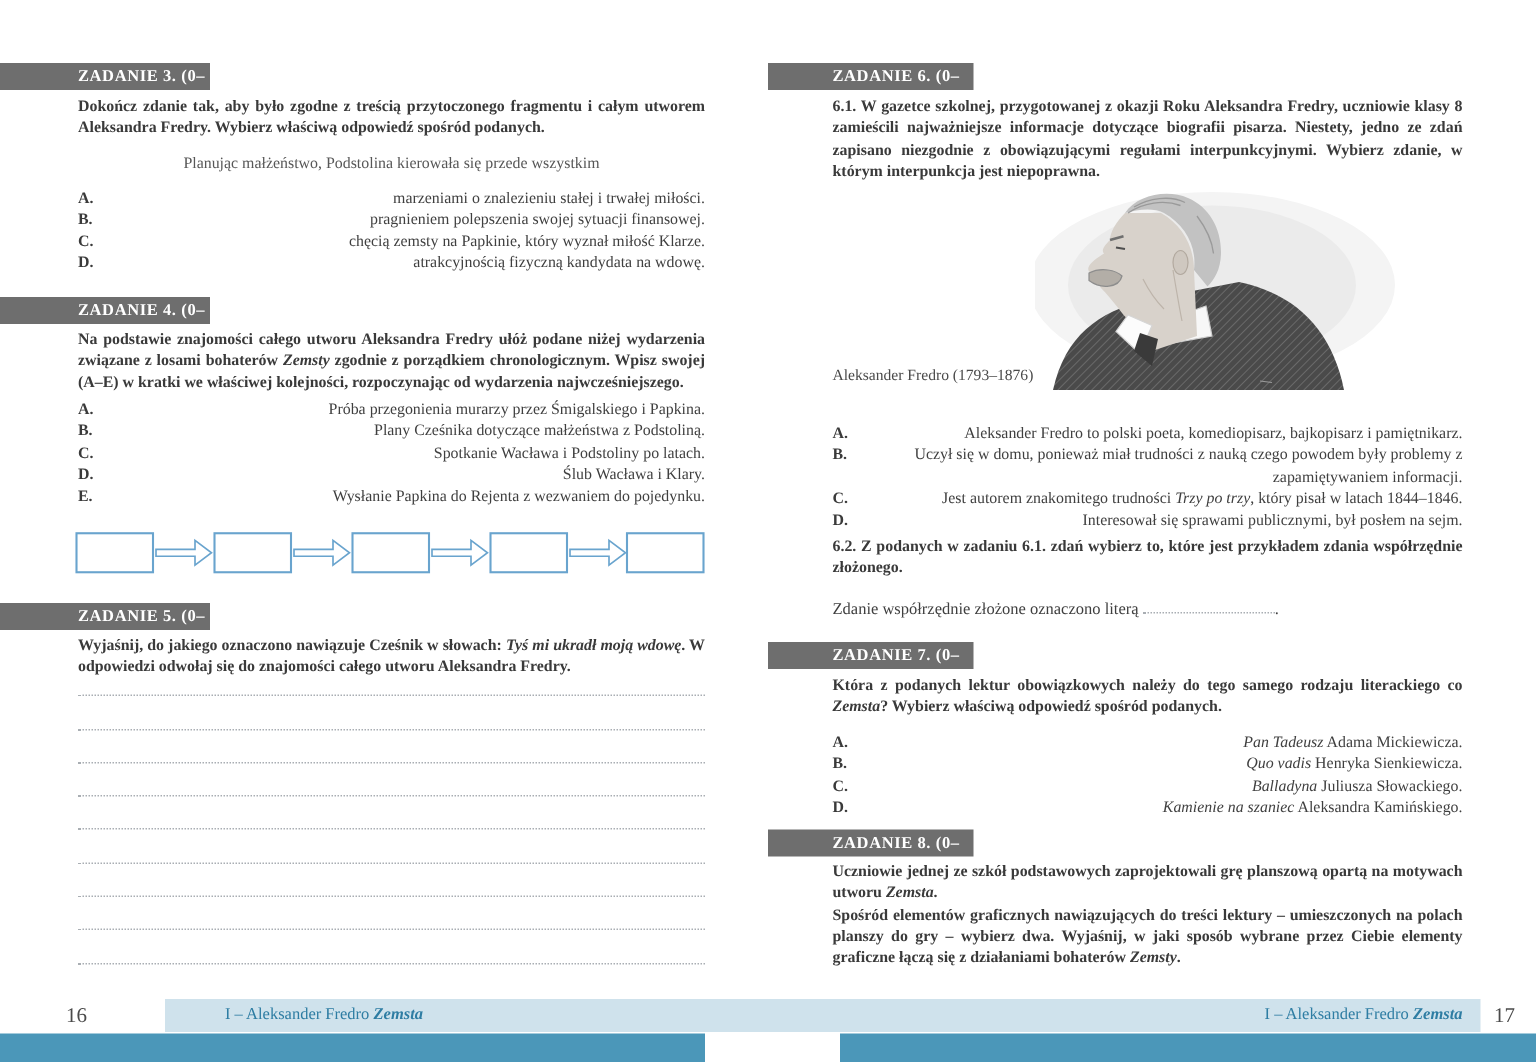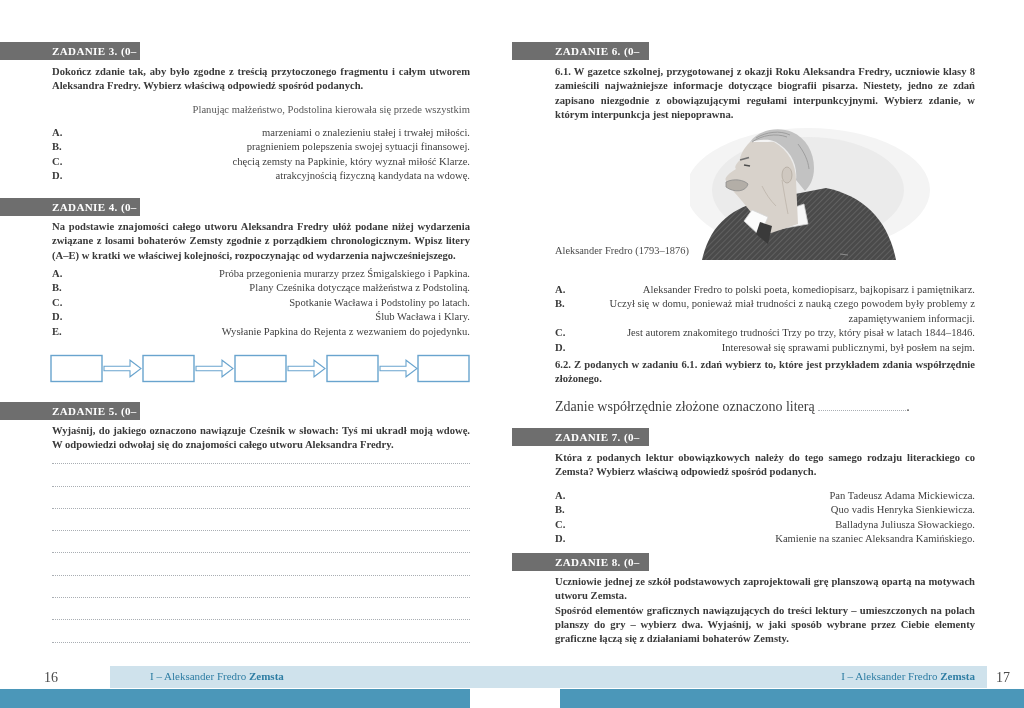--- a/index.html
+++ b/index.html
@@ -13,34 +13,34 @@
   }
   .bar-left{left:0;width:140px;}
   .bar-left span{display:block;padding-left:52px;}
   .bar-right{left:512px;width:137px;}
   .bar-right span{display:block;padding-left:43px;}
 
   .para{position:absolute;font-size:10.6px;line-height:14.3px;text-align:justify;}
   .pl{left:52px;width:418px;}
   .pr{left:555px;width:420px;}
   .bold{font-weight:bold;color:#3a3a3a;}
-  .stem{color:#575757;text-align:right;}
+  .stem{color:#575757;text-align:center;}
   .caption{position:absolute;left:555px;font-size:10.4px;color:#4a4a4a;text-align:left;}
 
   .opts{position:absolute;font-size:10.6px;line-height:14.4px;}
   .opt{display:flex;}
   .letter{flex:none;width:16px;font-weight:bold;color:#3a3a3a;}
   .otext{flex:1;text-align:right;}
 
-  .it{}
+  .it{font-style:italic;}
 
   .ans-lines{position:absolute;left:52px;width:418px;}
   .ans-line{height:21.3px;border-bottom:1.6px dotted #a9aeb3;}
 
-  .fill-in{font-size:14px;position:absolute;}
+  .fill-in{font-size:11px;position:absolute;}
   .dotted-inline{display:inline-block;width:88px;height:9px;border-bottom:1.6px dotted #a9aeb3;}
 
   .footer-band{position:absolute;left:110px;top:666px;width:877px;height:22px;background:#cfe2ec;}
   .footer-text{position:absolute;top:670px;font-size:11px;color:#2e7da3;}
   .footer-text .it{font-weight:bold;}
   .ft-left{left:150px;}
   .ft-right{right:49px;text-align:right;}
   .pagenum{position:absolute;top:670px;font-size:14px;color:#4a4a4a;}
   .pn-left{left:44px;}
   .pn-right{left:996px;}
@@ -75,21 +75,21 @@
   </div>
   <div class="opt">
     <span class="letter">D.</span>
     <span class="otext"><span>atrakcyjnością fizyczną kandydata na wdowę.</span></span>
   </div>
 </div>
 
 <div class="task-bar bar-left" style="top:198px">
   <span>ZADANIE 4. (0–2)</span>
 </div>
-<div class="para pl bold" style="top:220px"><span>Na podstawie znajomości całego utworu Aleksandra Fredry ułóż podane niżej wydarzenia związane z losami bohaterów </span><span class="it">Zemsty</span><span> zgodnie z porządkiem chronologicznym. Wpisz litery (A–E) w kratki we właściwej kolejności, rozpoczynając od wydarzenia najwcześniejszego.</span></div>
+<div class="para pl bold" style="top:220px"><span>Na podstawie znajomości całego utworu Aleksandra Fredry ułóż podane niżej wydarzenia związane z losami bohaterów </span><span class="it">Zemsty</span><span> zgodnie z porządkiem chronologicznym. Wpisz swojej (A–E) w kratki we właściwej kolejności, rozpoczynając od wydarzenia najwcześniejszego.</span></div>
 
 <div class="opts pl" style="top:267px">
   <div class="opt">
     <span class="letter">A.</span>
     <span class="otext"><span>Próba przegonienia murarzy przez Śmigalskiego i Papkina.</span></span>
   </div>
   <div class="opt">
     <span class="letter">B.</span>
     <span class="otext"><span>Plany Cześnika dotyczące małżeństwa z Podstoliną.</span></span>
   </div>

